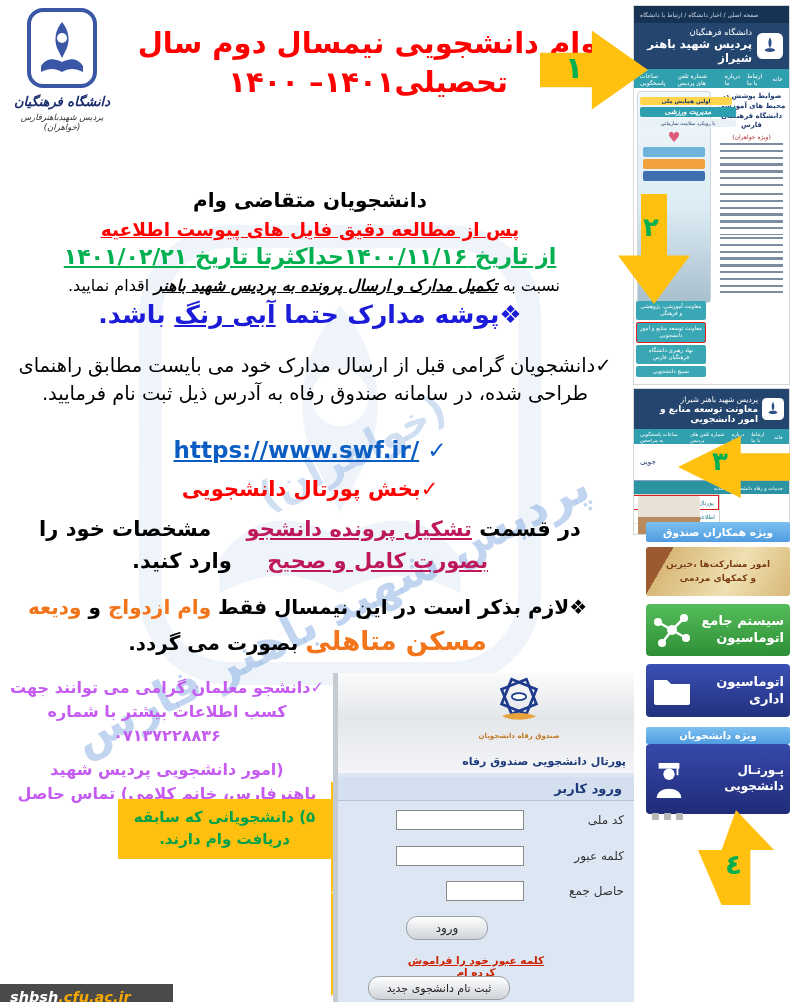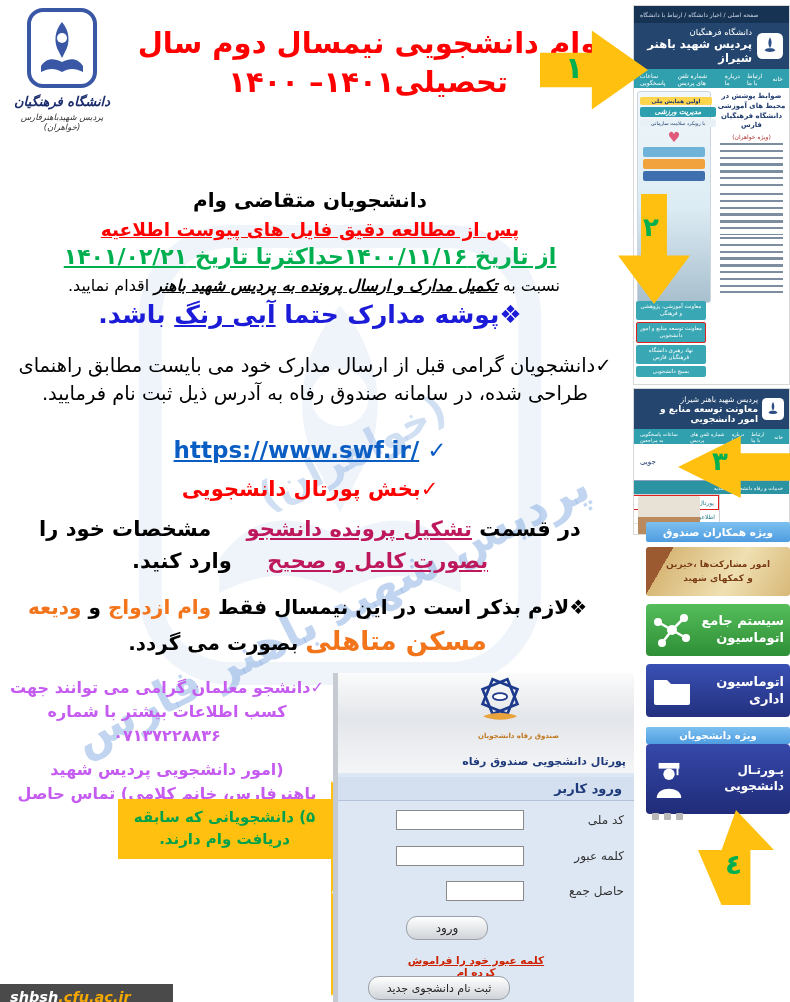--- a/index.html
+++ b/index.html
@@ -72,21 +72,21 @@
   .site-strip{left:0;top:984px;width:163px;height:25px;background:#4a4a4a;color:#fff;
               display:flex;align-items:center;padding-left:10px;font-style:italic;
               font-weight:bold;font-size:14.5px;}
   .site-strip .rest{color:#f5a800;}
 
   
   .portal{left:333px;top:673px;width:301px;height:329px;background:#dde7f3;
           border-left:5px solid #c6cbd2;box-sizing:border-box;overflow:hidden;}
   .p-header{position:absolute;left:0;top:0;width:100%;height:100px;
             background:linear-gradient(180deg,#fbfbfb 0%,#e3e6ea 45%,#f4f5f7 100%);}
-  .p-badge{position:absolute;right:36px;top:4px;width:120px;text-align:left;}
+  .p-badge{position:absolute;right:55px;top:4px;width:120px;text-align:center;}
   .p-brand-small{font-size:7px;color:#c07820;font-weight:bold;margin-top:1px;}
   .p-brand-title{position:absolute;right:8px;top:82px;width:200px;text-align:right;
                  font-size:11px;font-weight:bold;color:#1e3a7a;}
   .p-loginbar{position:absolute;left:0;top:104px;width:100%;height:24px;background:#d4e0f0;
               border-bottom:1px solid #b4c3da;color:#1e3a7a;font-weight:bold;font-size:13px;
               display:flex;align-items:center;justify-content:flex-end;padding:0 12px;box-sizing:border-box;}
   .p-label{position:absolute;right:10px;font-size:12px;color:#333;}
   .p-input{position:absolute;height:18px;background:#fff;border:1px solid #8a8a8a;}
   .p-btn{position:absolute;background:linear-gradient(180deg,#ffffff,#cfd3d8);border:1px solid #9aa0a8;
          border-radius:11px;font-size:12px;color:#222;display:flex;align-items:center;
@@ -109,21 +109,21 @@
   .s1-nav{height:19px;font-size:6px;}
   .s1-content{display:flex;flex-direction:row-reverse;height:218px;}
   .s1-article{width:86px;padding:4px 3px;}
   .s1-art-title{color:#1e3a6e;font-size:7px;font-weight:bold;text-align:center;line-height:1.4;}
   .s1-art-sub{color:#b03030;font-size:6px;text-align:center;margin:2px 0 3px;}
   .fake-text{background:repeating-linear-gradient(180deg,#5d7189 0 2.4px,transparent 2.4px 6.8px);
              opacity:.8;margin:2px 3px;}
   .s1-poster{width:68px;margin:3px;border:1px solid #cdd6de;border-radius:3px;
              background:linear-gradient(180deg,#f2f7fa 0%,#dcecf4 55%,#a8bfce 100%);
              padding:3px 2px;text-align:center;position:relative;}
-  .chip{border-radius:2px;margin:2px auto;padding:1px 10px;}
+  .chip{border-radius:2px;margin:2px auto;padding:1px 20px;}
   .chip.c1{background:#ffd54d;color:#1e3a6e;font-size:5.5px;font-weight:bold;width:52px;}
   .chip.c2{background:#2e9fae;color:#fff;font-size:7px;font-weight:bold;font-style:italic;width:56px;}
   .chip.c3{background:#e8f2f6;color:#1e3a6e;font-size:5px;width:56px;}
   .mini-card{height:10px;border-radius:2px;margin:2px 3px;}
   .s1-sidebar{position:absolute;left:2px;top:295px;width:70px;}
   .side-item{background:#3aa7b5;color:#fff;font-size:5.5px;border-radius:2px;margin-bottom:2px;
              padding:2px 3px;text-align:center;line-height:1.35;}
   .side-item.sel{border:1.5px solid #e02020;}
 
   .shot2{left:633px;top:388px;width:157px;height:147px;}
@@ -354,21 +354,21 @@
         <div class="dd-item rtl">آیین نامه ها و شیوه نامه ها</div>
       </div>
       <div class="s2-photo"></div>
     </div>
   </div>
 
   <div class="abs bar-blue bar1 rtl">ویژه همکاران صندوق</div>
 
   <div class="abs banner rtl">
     <div>امور مشارکت‌ها ،خیرین</div>
-    <div>و کمکهای شهید</div>
+    <div>و کمکهای مردمی</div>
   </div>
 
   <div class="abs tile tile-green">
     <svg width="40" height="40" viewBox="0 0 40 40">
       <g stroke="#fff" stroke-width="2.5">
           <line x1="20" y1="20" x2="6" y2="12"></line>
           <line x1="20" y1="20" x2="32" y2="8"></line>
           <line x1="20" y1="20" x2="34" y2="28"></line>
           <line x1="20" y1="20" x2="10" y2="33"></line>
         </g>

